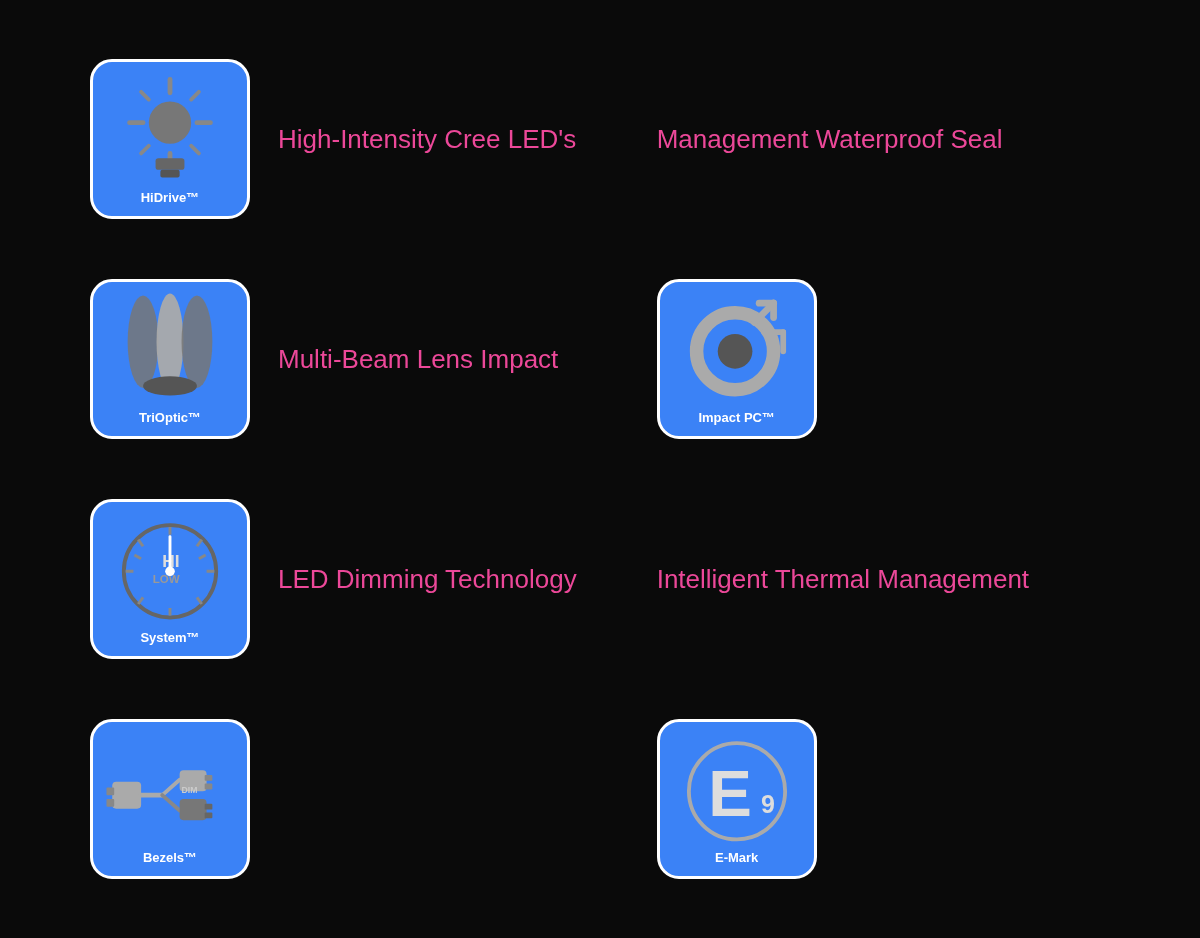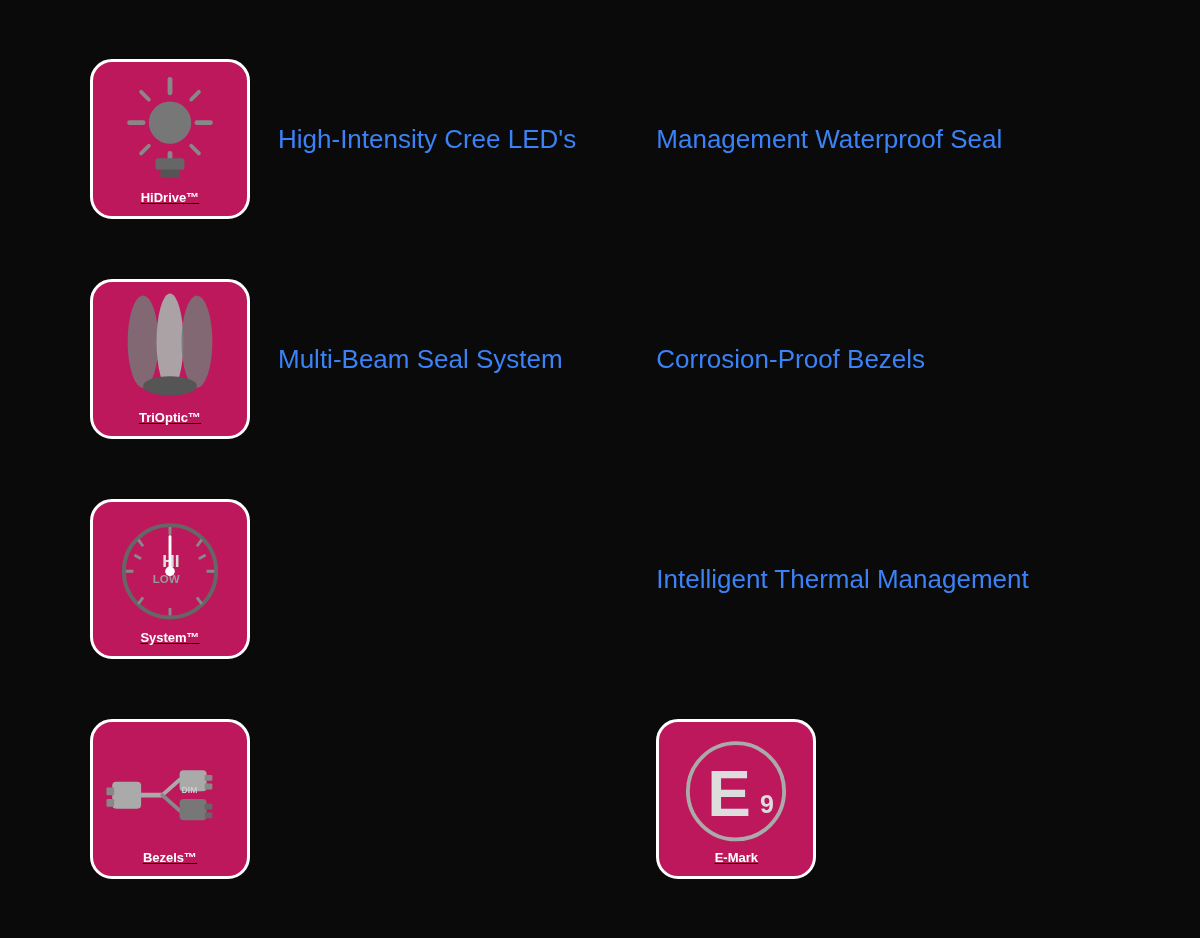--- a/index.html
+++ b/index.html
@@ -24,49 +24,48 @@
     .feature-item {
       display: flex;
       align-items: center;
       gap: 28px;
       padding: 20px 40px;
     }
     .icon-box {
       width: 160px;
       height: 160px;
       min-width: 160px;
-      background: #be185d;
+      background: #3b82f6;
       border: 3px solid #ffffff;
       border-radius: 22px;
       display: flex;
       flex-direction: column;
       align-items: center;
       justify-content: flex-end;
       padding-bottom: 10px;
       position: relative;
       overflow: hidden;
-      text-decoration: underline;
     }
     .icon-box .icon-label {
       color: #ffffff;
       font-size: 13px;
       font-weight: 900;
       text-align: center;
       line-height: 1.2;
       z-index: 2;
     }
     .icon-box svg {
       position: absolute;
       top: 0;
       left: 0;
       width: 100%;
       height: 100%;
     }
     .feature-label {
-      color: #3b82f6;
+      color: #ec4899;
       font-size: 26px;
       font-weight: 400;
       white-space: nowrap;
     }
 
     
     
     
     
     
@@ -112,25 +111,40 @@
         <ellipse cx="52" cy="62" rx="16" ry="48" fill="#777" opacity="0.85"></ellipse>
 
         <ellipse cx="80" cy="62" rx="14" ry="50" fill="#aaa" opacity="0.95"></ellipse>
 
         <ellipse cx="108" cy="62" rx="16" ry="48" fill="#777" opacity="0.85"></ellipse>
 
         <ellipse cx="80" cy="108" rx="28" ry="10" fill="#555"></ellipse>
       </svg>
       <span class="icon-label">TriOptic™</span>
     </div>
-    <span class="feature-label">Multi-Beam Seal System</span>
-  </div>
-
-  <div class="feature-item">
-    <span class="feature-label">Corrosion-Proof Bezels</span>
+    <span class="feature-label">Multi-Beam Lens Impact</span>
+  </div>
+
+  <div class="feature-item">
+    <div class="icon-box">
+      <svg viewBox="0 0 160 160" xmlns="http://www.w3.org/2000/svg">
+
+        <circle cx="78" cy="72" r="40" fill="none" stroke="#aaa" stroke-width="14"></circle>
+
+        <circle cx="78" cy="72" r="18" fill="#555"></circle>
+
+        <line x1="98" y1="42" x2="118" y2="22" stroke="#aaa" stroke-width="7" stroke-linecap="round"></line>
+        <line x1="103" y1="22" x2="118" y2="22" stroke="#aaa" stroke-width="7" stroke-linecap="round"></line>
+        <line x1="118" y1="22" x2="118" y2="37" stroke="#aaa" stroke-width="7" stroke-linecap="round"></line>
+
+        <line x1="108" y1="52" x2="128" y2="52" stroke="#aaa" stroke-width="6" stroke-linecap="round"></line>
+        <line x1="128" y1="52" x2="128" y2="72" stroke="#aaa" stroke-width="6" stroke-linecap="round"></line>
+      </svg>
+      <span class="icon-label">Impact PC™</span>
+    </div>
   </div>
 
   <div class="feature-item">
     <div class="icon-box">
       <svg viewBox="0 0 160 160" xmlns="http://www.w3.org/2000/svg">
 
         <circle cx="80" cy="72" r="48" fill="none" stroke="#666" stroke-width="4"></circle>
 
         <line x1="80" y1="26" x2="80" y2="34" stroke="#888" stroke-width="3"></line>
         <line x1="80" y1="110" x2="80" y2="118" stroke="#888" stroke-width="3"></line>
@@ -146,20 +160,21 @@
         <text x="62" y="84" fill="#999" font-size="12" font-weight="700" font-family="Arial">LOW</text>
 
         <line x1="80" y1="72" x2="80" y2="36" stroke="#fff" stroke-width="3" stroke-linecap="round"></line>
         <circle cx="80" cy="72" r="5" fill="#fff"></circle>
 
         <line x1="43" y1="55" x2="50" y2="59" stroke="#888" stroke-width="3"></line>
         <line x1="117" y1="55" x2="110" y2="59" stroke="#888" stroke-width="3"></line>
       </svg>
       <span class="icon-label">System™</span>
     </div>
+    <span class="feature-label">LED Dimming Technology</span>
   </div>
 
   <div class="feature-item">
     <span class="feature-label">Intelligent Thermal Management</span>
   </div>
 
   <div class="feature-item">
     <div class="icon-box">
       <svg viewBox="0 0 160 160" xmlns="http://www.w3.org/2000/svg">
 

